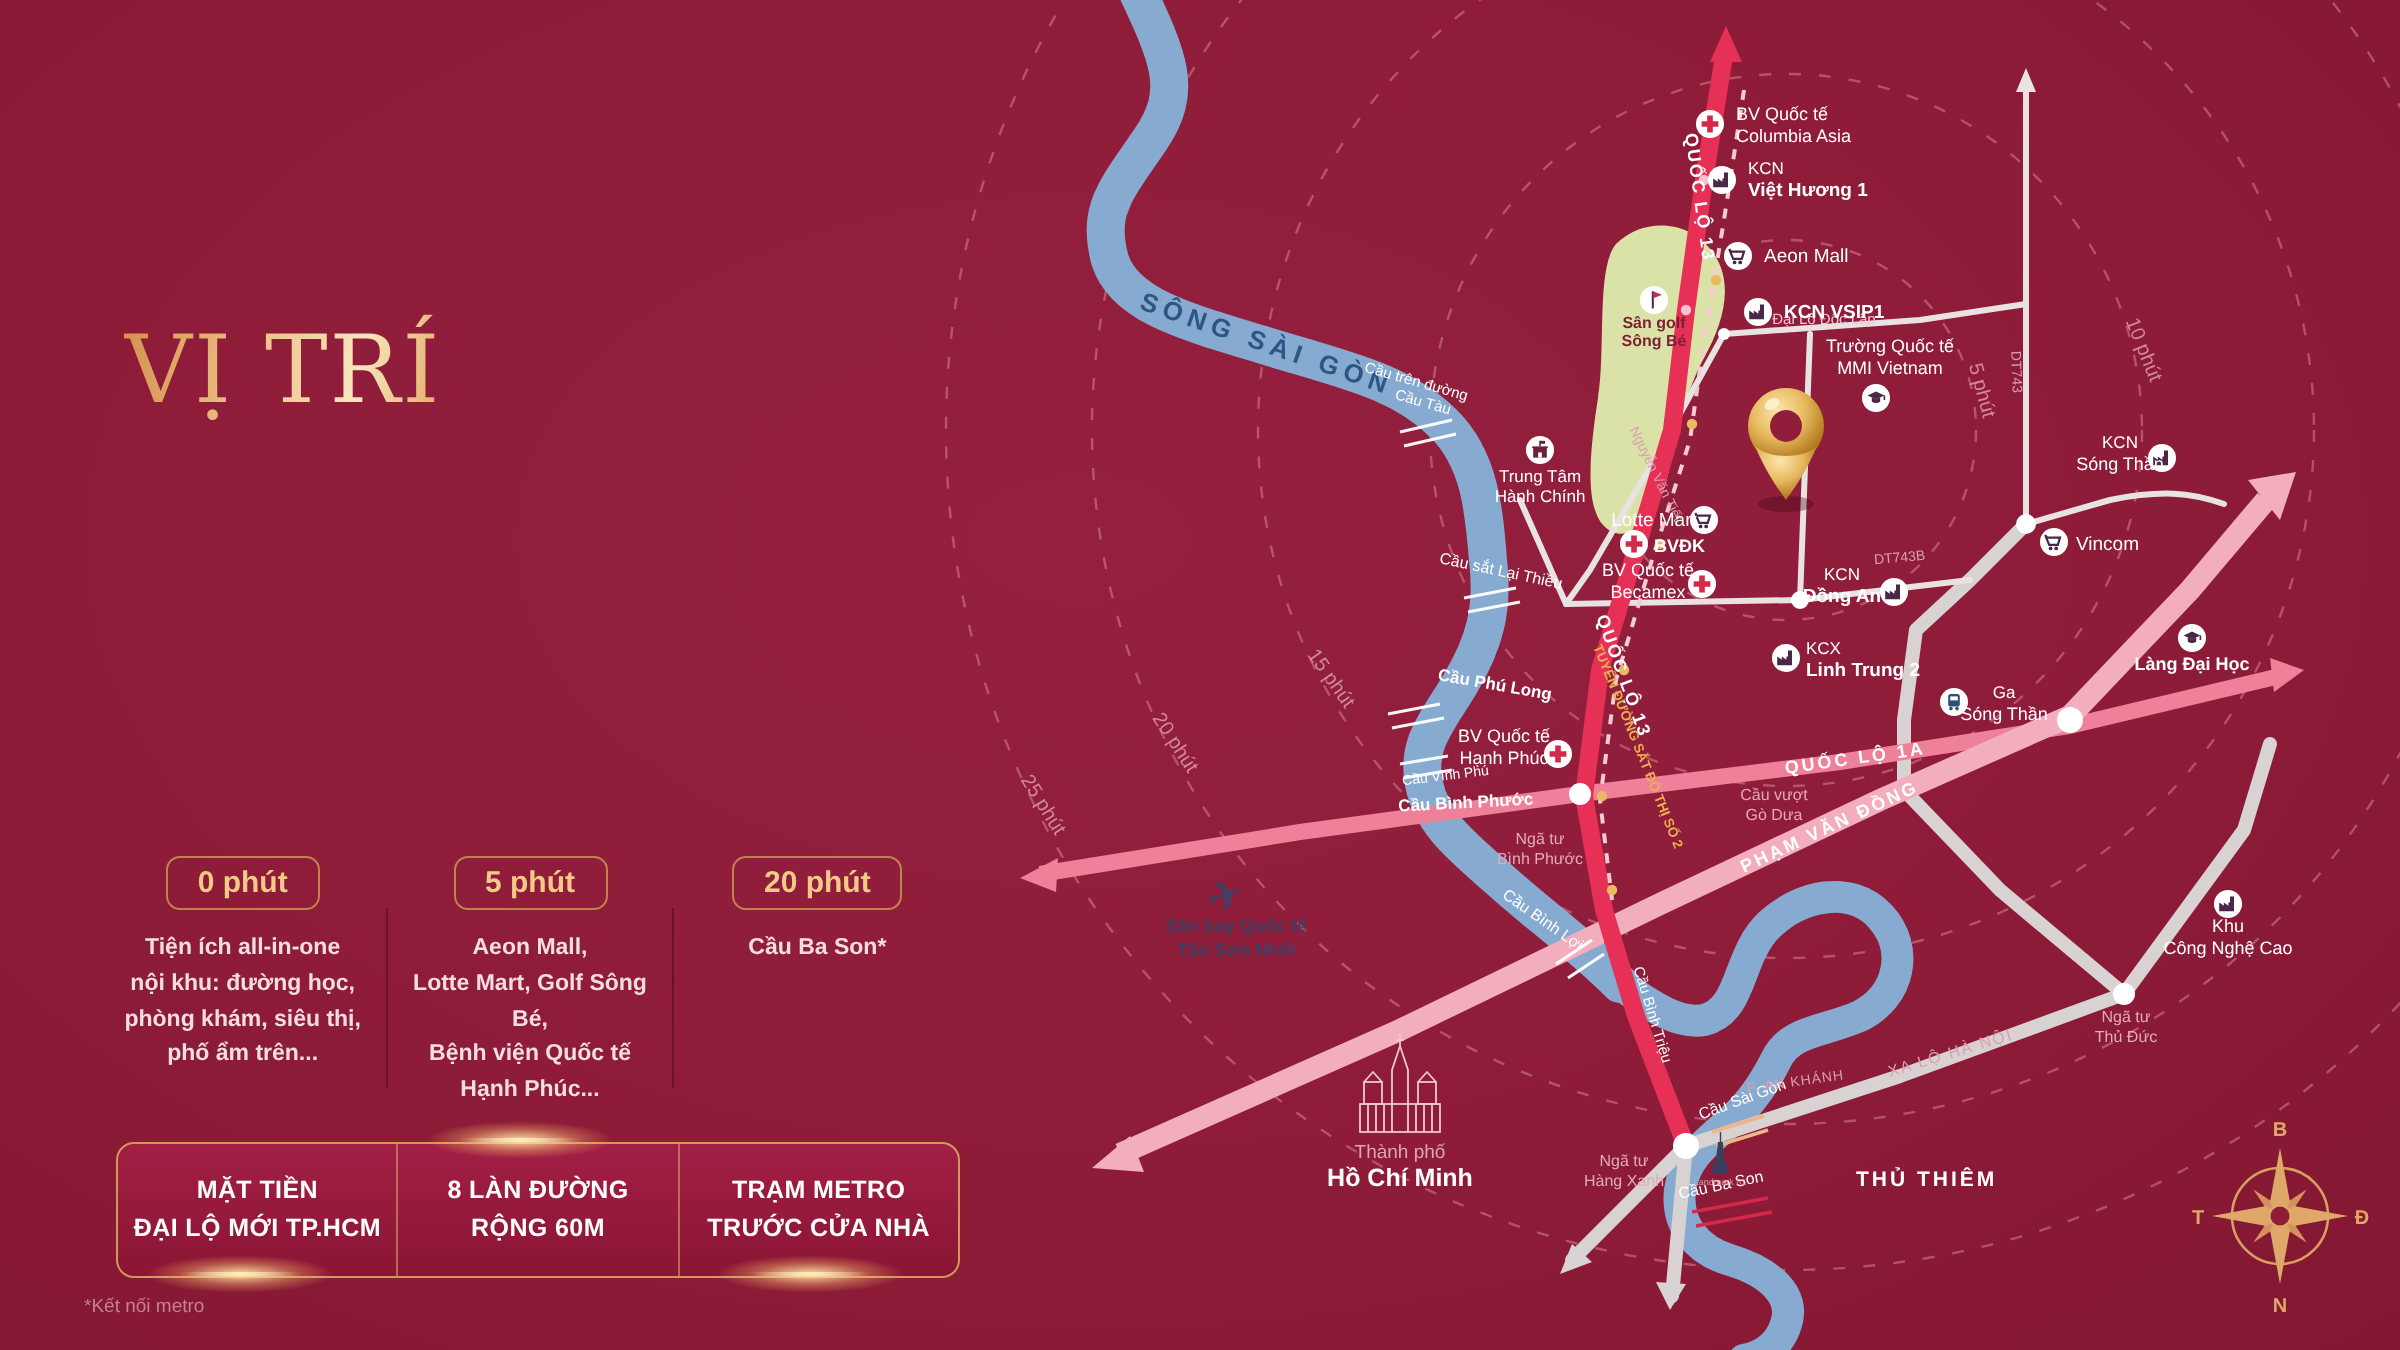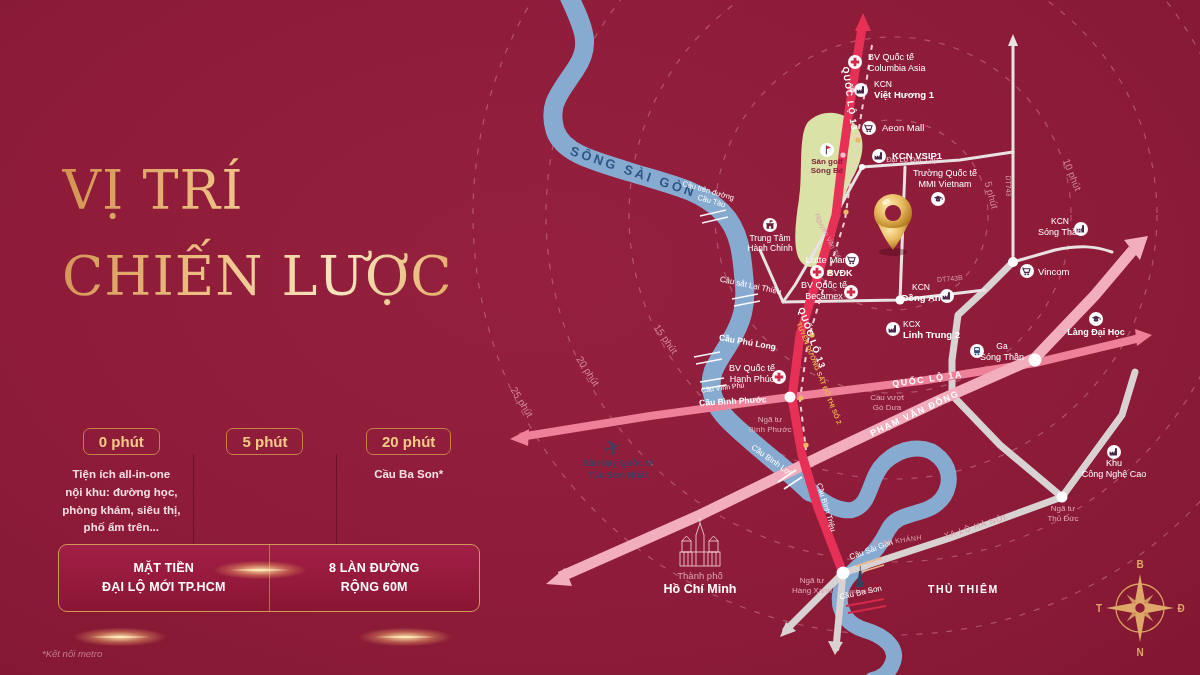--- a/index.html
+++ b/index.html
@@ -1,40 +1,40 @@
 <!DOCTYPE html>
 <html><head>
 <meta charset="utf-8">
 <style>
   html,body{margin:0;padding:0;background:#6e142b;}
   #stage{position:relative;width:1200px;height:675px;overflow:hidden;
          background:radial-gradient(ellipse at 45% 40%, #94203e 0%, #8e1c39 55%, #821731 100%);
          font-family:"Liberation Sans", sans-serif;}
   
   .title{position:absolute;left:62px;top:148px;font-family:"DejaVu Serif", serif;
-         font-size:54px;line-height:1.6;letter-spacing:1px;font-weight:500;
+         font-size:47px;line-height:1.6;letter-spacing:1px;font-weight:500;
          background:linear-gradient(100deg,#d2904f 0%,#eec084 40%,#f8e6c0 72%,#e0a95f 100%);
-         -webkit-background-clip:text;background-clip:text;color:transparent;}
-  .stats{position:absolute;left:50px;top:428px;width:430px;display:flex;align-items:stretch;justify-content:flex-end;}
+         -webkit-background-clip:text;background-clip:text;color:transparent;text-align:center;}
+  .stats{position:absolute;left:50px;top:428px;width:430px;display:flex;align-items:stretch;}
   .stat{flex:1;text-align:center;padding:0 6px;}
   .vsep{width:1px;background:#6b1128;margin:26px 0 0 0;height:90px;}
   .badge{display:inline-block;border:1.5px solid #c08449;border-radius:7px;
          padding:4px 15px;color:#f3c988;font-weight:bold;font-size:15px;}
   .desc{margin-top:11px;font-size:11.5px;line-height:1.55;color:#f4dde1;font-weight:bold;}
-  .ribbon{position:absolute;left:58px;top:544px;width:420px;height:66px;
+  .ribbon{position:absolute;left:58px;top:571px;width:420px;height:66px;
           border:1px solid #cf9a58;border-radius:9px;display:flex;
           background:linear-gradient(180deg,#a21f45 0%,#8a1533 100%);}
   .rcell{flex:1;display:flex;flex-direction:column;justify-content:center;text-align:center;
          color:#ffffff;font-weight:bold;font-size:12.5px;line-height:1.5;letter-spacing:.2px;}
   .rcell+.rcell{border-left:1px solid rgba(225,170,120,.55);}
   .flare{position:absolute;width:120px;height:24px;pointer-events:none;
          background:radial-gradient(closest-side, rgba(255,230,170,.95), rgba(255,190,110,.38) 45%, rgba(255,190,110,0) 78%);}
   .flare i{position:absolute;left:50%;top:50%;width:60px;height:2px;margin:-1px 0 0 -30px;display:block;
            background:linear-gradient(90deg,transparent,#ffe9bc,transparent);}
-  .footnote{position:absolute;left:42px;top:648px;font-size:9.5px;font-style:italic;color:#c57f8e;}
+  .footnote{position:absolute;left:42px;top:648px;font-size:9.5px;color:#c57f8e;}
   svg text{font-family:"Liberation Sans", sans-serif;}
 </style>
 </head>
 <body>
 
 <div id="stage">
 
   <svg width="1200" height="675" viewBox="0 0 1200 675" style="position:absolute;left:0;top:0">
     <defs>
       <radialGradient id="pinGold" cx="40%" cy="30%" r="80%">
@@ -310,55 +310,64 @@
         <text x="0" y="-40">B</text>
         <text x="0" y="48">N</text>
         <text x="41" y="4">Đ</text>
         <text x="-41" y="4">T</text>
       </g>
     </g>
   </svg>
 
   <div class="title">
     <div>VỊ TRÍ</div>
-    <div>CHIẾN LƯỢC</div>
   </div>
 
   <div class="stats">
     <div class="stat">
       <span class="badge">0 phút</span>
       <div class="desc">
         <div>Tiện ích all-in-one</div>
         <div>nội khu: đường học,</div>
         <div>phòng khám, siêu thị,</div>
         <div>phố ẩm trên...</div>
       </div>
     </div>
     <div class="vsep"></div>
     <div class="stat">
       <span class="badge">5 phút</span>
+      <div class="desc">
+        <div>Aeon Mall,</div>
+        <div>Lotte Mart, Golf Sông Bé,</div>
+        <div>Bệnh viện Quốc tế</div>
+        <div>Hạnh Phúc...</div>
+      </div>
     </div>
     <div class="vsep"></div>
     <div class="stat">
       <span class="badge">20 phút</span>
       <div class="desc">
         <div>Cầu Ba Son*</div>
       </div>
     </div>
   </div>
 
   <div class="ribbon">
     <div class="rcell">
       <div>MẶT TIỀN</div>
       <div>ĐẠI LỘ MỚI TP.HCM</div>
     </div>
     <div class="rcell">
       <div>8 LÀN ĐƯỜNG</div>
       <div>RỘNG 60M</div>
     </div>
+    <div class="rcell">
+      <div>TRẠM METRO</div>
+      <div>TRƯỚC CỬA NHÀ</div>
+    </div>
   </div>
   <div class="flare" style="left:200px;top:558px;">
       <i></i>
     </div>
   <div class="flare" style="left:60px;top:625px;">
       <i></i>
     </div>
   <div class="flare" style="left:345px;top:625px;">
       <i></i>
     </div>

